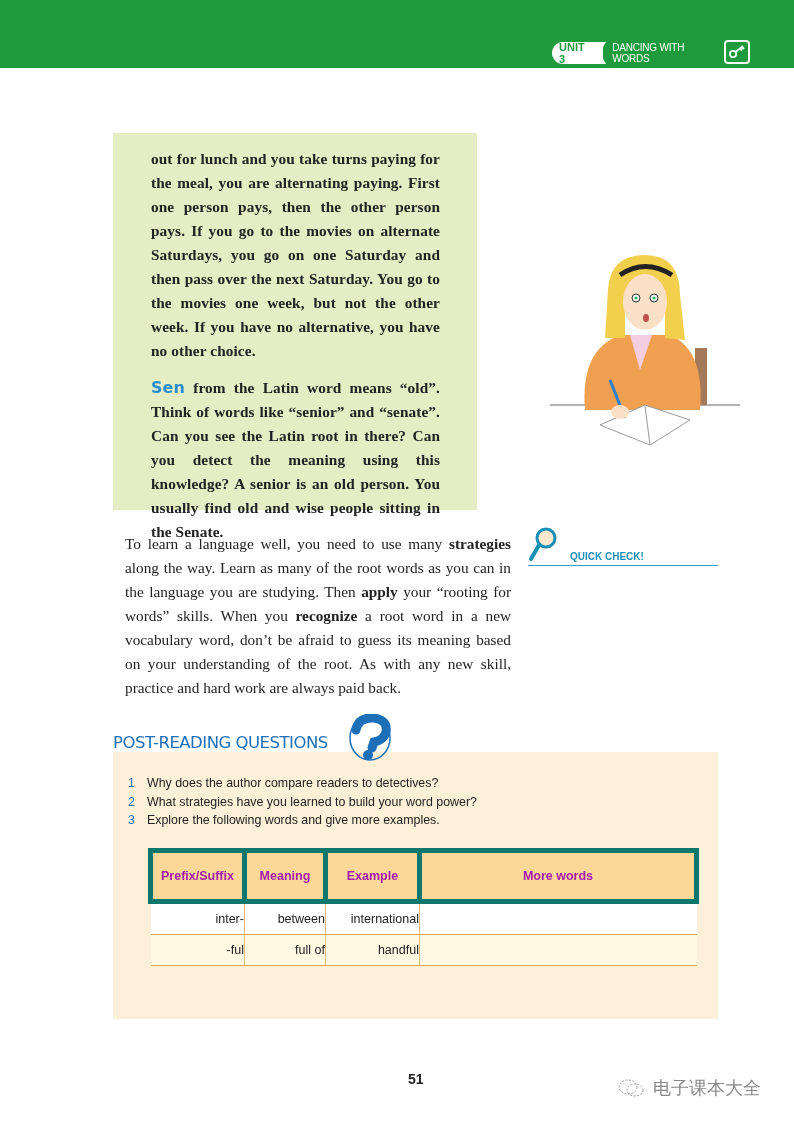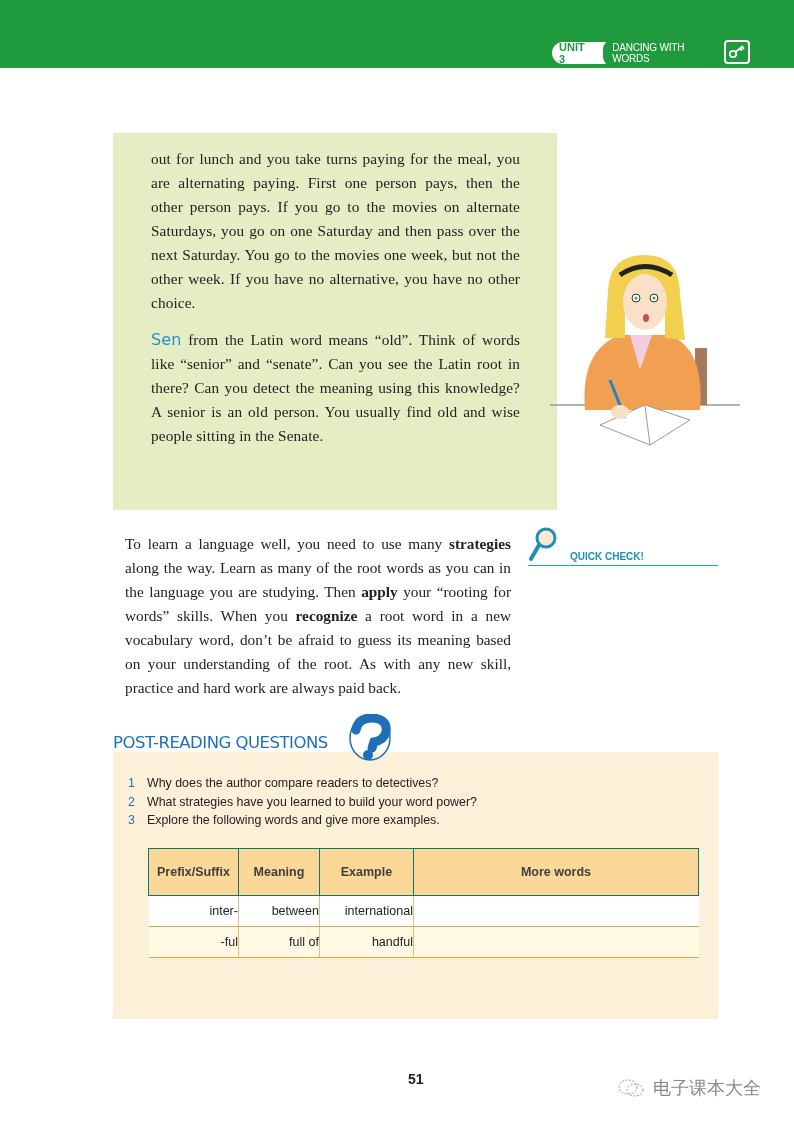--- a/index.html
+++ b/index.html
@@ -2,39 +2,39 @@
 <html><head>
 <meta charset="utf-8">
 <style>
   html, body { margin:0; padding:0; }
   body { width:794px; height:1123px; position:relative; background:#ffffff; overflow:hidden; font-family:"Liberation Serif", serif; color:#222; }
   .topbar { position:absolute; left:0; top:0; width:794px; height:68px; background:#1f9a3c;padding-left:36px; }
   .unit-pill { position:absolute; left:552px; top:42px; height:22px; width:166px; background:#ffffff; border-radius:12px; display:flex; align-items:center; }
   .unit-label { font-family:"Liberation Sans", sans-serif; font-weight:bold; font-size:11px; color:#1f9a3c; margin-left:7px; }
   .unit-title { font-family:"Liberation Sans", sans-serif; font-size:10px; color:#fff; background:#1f9a3c; border-radius:9px; padding:2px 9px; margin-left:14px; letter-spacing:-0.2px; }
   .key-icon { position:absolute; left:724px; top:40px; width:26px; height:24px; border:2px solid #fff; border-radius:4px; box-sizing:border-box; display:flex; align-items:center; justify-content:center; }
-  .green-box { position:absolute; left:113px; top:133px; width:444px; height:377px; background:#e5edc5; box-sizing:border-box; padding:14px 37px 7px 38px; }
+  .green-box { position:absolute; left:113px; top:133px; width:364px; height:377px; background:#e5edc5; box-sizing:border-box; padding:14px 37px 7px 38px;font-weight:bold; }
   .para { font-size:15.3px; line-height:24px; text-align:justify; margin:0; letter-spacing:0.1px; }
   .para + .para { margin-top:13px; }
   .sen { font-family:"DejaVu Sans", sans-serif; color:#2a8ed0; font-size:16px; }
   .main-para { position:absolute; left:113px; top:520px; width:386px; font-size:15.3px; line-height:24px; text-align:justify; margin:12px; }
   .girl { position:absolute; left:540px; top:240px; width:210px; height:210px; }
   .qc { position:absolute; left:528px; top:524px; width:190px; }
   .qc-head { display:flex; align-items:flex-end; height:38px; border-bottom:1.5px solid #2a9ec9; padding-bottom:3px; }
   .qc-title { font-family:"Liberation Sans", sans-serif; font-weight:bold; color:#1b8fb4; font-size:10px; margin-left:12px; }
   .qc-text { font-family:"Liberation Sans", sans-serif; font-size:11.6px; line-height:19px; color:#2a9ec9; text-align:justify; margin-top:4px; }
   .qc-text b { color:#1b8fb4; }
   .prq-title { position:absolute; left:113px; top:733px; font-family:"DejaVu Sans", sans-serif; font-size:16.5px; color:#1d6fb8; letter-spacing:-0.5px; }
   .qmark { position:absolute; left:346px; top:714px; width:48px; height:48px; }
   .prq-box { position:absolute; left:113px; top:752px; width:605px; height:267px; background:#fdf0d9; }
   .qlist { position:absolute; left:128px; top:774px; font-family:"Liberation Sans", sans-serif; font-size:12.4px; line-height:18.7px; }
   .qrow { display:flex; }
   .qnum { width:19px; color:#1d6fb8; }
   .tbl { position:absolute; left:148px; top:848px; width:551px; border-collapse:collapse; font-family:"Liberation Sans", sans-serif; font-size:12.5px; }
-  .tbl th { background:#fbd798; height:30px; border:1px solid #0f766e; font-weight:bold; color:#404040; padding:8px; }
+  .tbl th { background:#fbd798; height:30px; border:5px solid #0f766e; font-weight:bold; color:#a21caf; padding:8px; }
   .tbl td { height:30px; border-bottom:1.2px solid #d9a94b; border-left:1px solid #e1bf7c; text-align:right; padding:0; color:#222; }
   .tbl td:first-child { border-left:none; }
   .tbl tr.odd td { background:#ffffff; }
   .tbl tr.even td { background:#fff8e3; }
   .page-num { position:absolute; left:408px; top:1071px; font-family:"Liberation Sans", sans-serif; font-weight:bold; font-size:14px; color:#222; }
   .wm { position:absolute; left:617px; top:1076px; display:flex; align-items:center; font-family:"DejaVu Sans", sans-serif; font-size:18px; color:#888; }
   .wm-icon { width:28px; height:20px; margin-right:8px; }
 </style>
 </head>
 <body>

